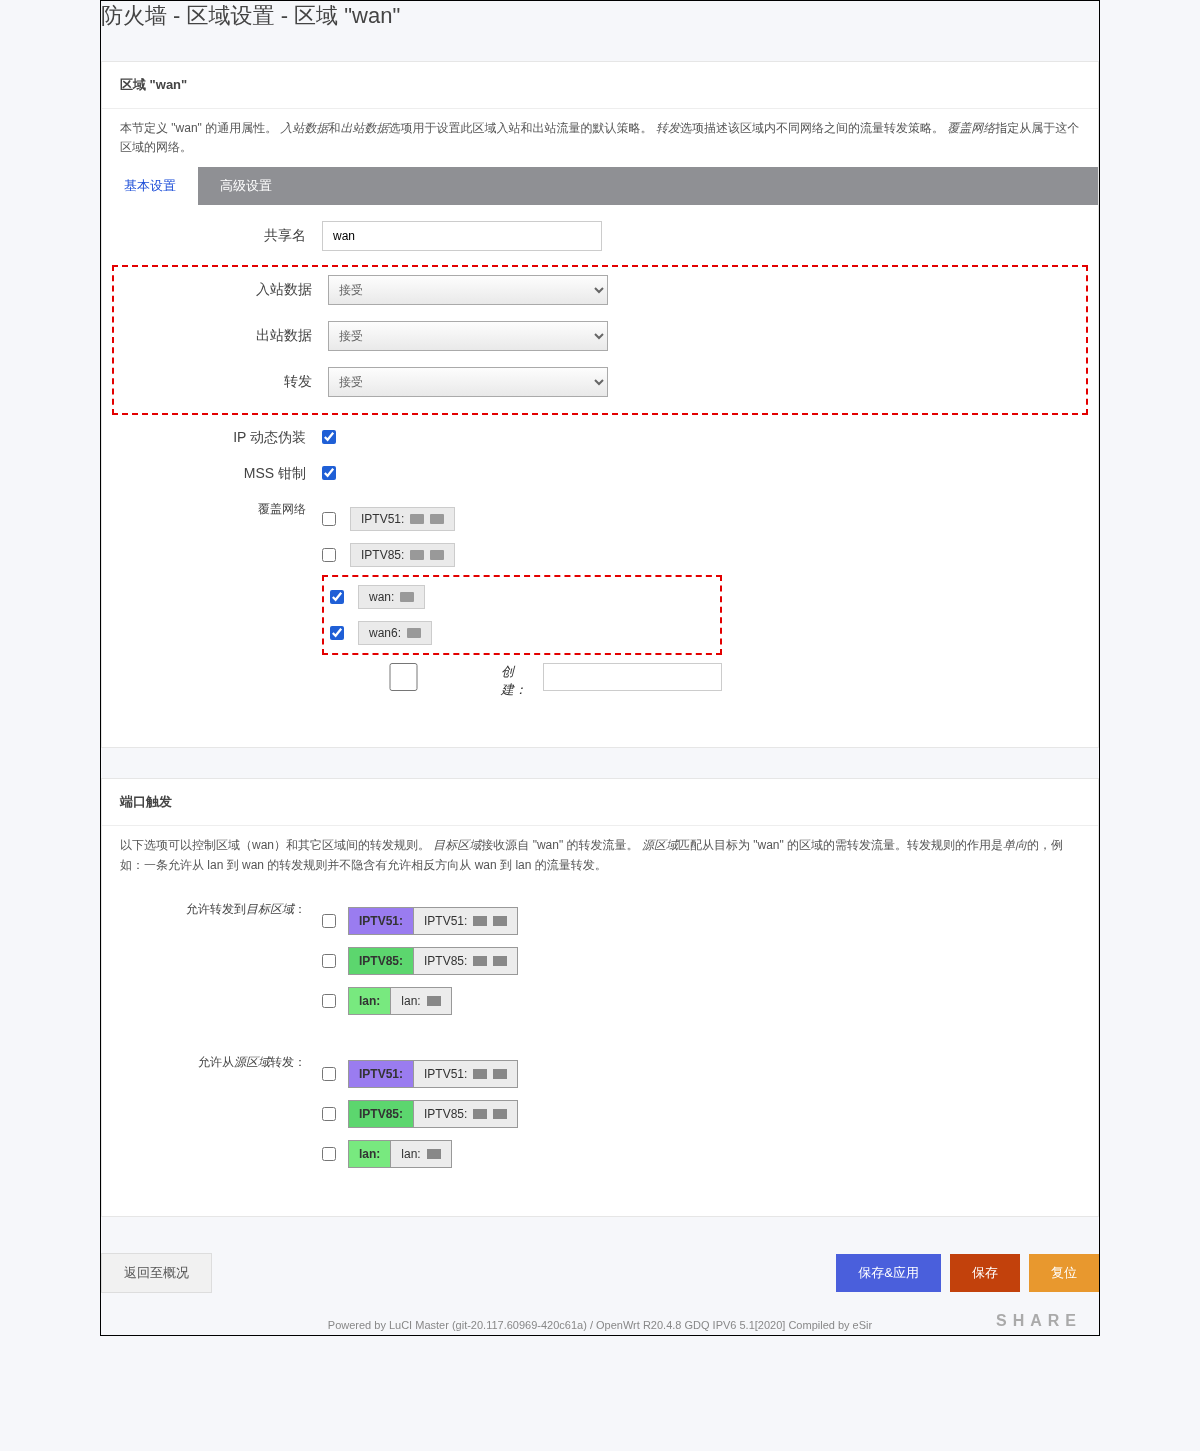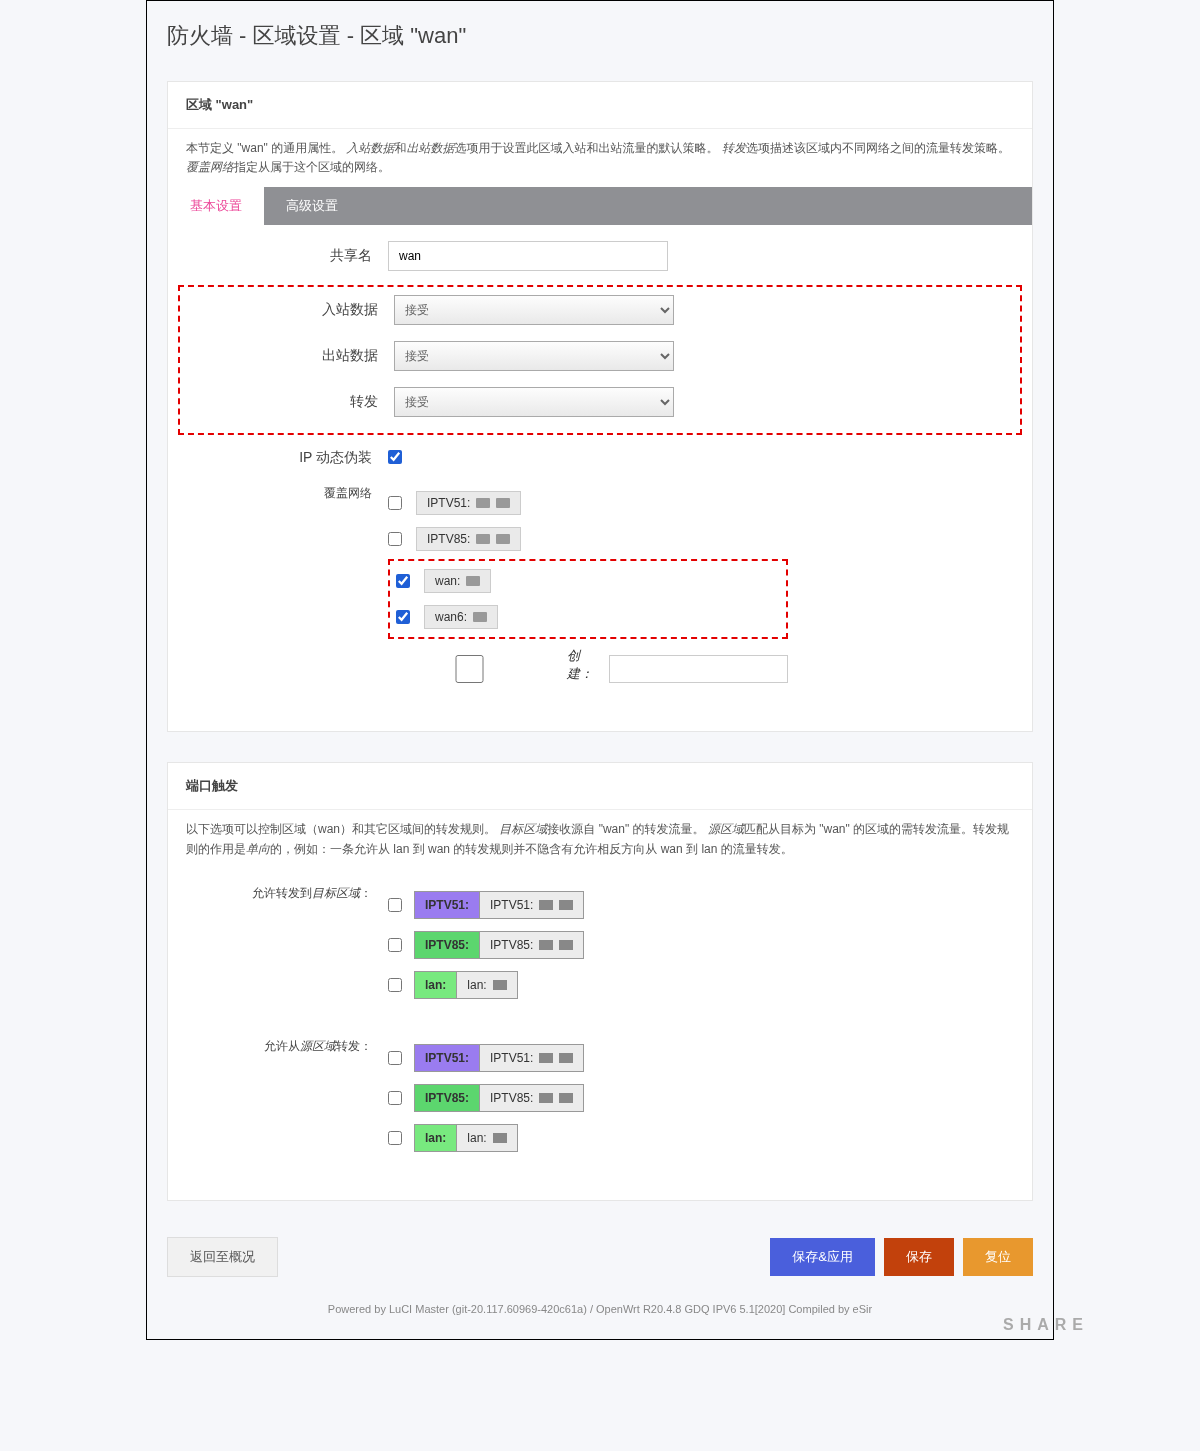--- a/index.html
+++ b/index.html
@@ -1,26 +1,26 @@
 <!DOCTYPE html>
 <html><head>
 <meta charset="utf-8">
 <style>
   * { box-sizing: border-box; margin: 0; padding: 0; }
   body { font-family: -apple-system, "Helvetica Neue", Arial, sans-serif; background: #f6f7fa; color: #333; font-size: 13px; }
-  .frame { width: 908px; margin: 0 auto; background: #f6f7fa; border: 1px solid #000; padding: 20px; }
+  .frame { width: 1000px; margin: 0 auto; background: #f6f7fa; border: 1px solid #000; }
   h1 { font-size: 22px; font-weight: normal; color: #444; margin-bottom: 30px; }
   .panel { background: #fff; border: 1px solid #e6e6e6; margin-bottom: 30px; }
   .panel-title { padding: 14px 18px; font-weight: bold; font-size: 13px; color: #444; }
   .panel-desc { padding: 10px 18px; font-size: 12px; color: #555; line-height: 1.6; border-top: 1px solid #eee; }
   .panel-desc em, .fr-label em { font-style: italic; }
 
   .tabs { display: flex; background: #8f9094; }
   .tab { padding: 10px 22px; color: #fff; font-size: 13px; cursor: pointer; }
-  .tab.active { background: #fff; color: #ec4899; }
+  .tab.active { background: #fff; color: #1d4ed8; }
 
   .form { padding: 16px 10px 32px; }
   .form-row { display: flex; align-items: center; margin-bottom: 18px; }
   .form-label { width: 210px; text-align: right; padding-right: 16px; font-size: 14px; color: #444; }
   .form-field { flex: 0 0 auto; }
 
   input[type=text].txt { width: 280px; height: 30px; border: 1px solid #ccc; padding: 0 10px; font-size: 12px; }
   select.sel { width: 280px; height: 30px; border: 1px solid #aaa; padding: 0 6px; font-size: 12px;
     background: linear-gradient(#fdfdfd,#e9e9e9); color: #666; }
 
@@ -28,21 +28,21 @@
   .highlight-box .form-row { margin-bottom: 16px; }
 
   input[type=checkbox] { width: 14px; height: 14px; accent-color: #1f5fd6; }
 
   .net-list { }
   .net-item { display: flex; align-items: center; gap: 14px; padding: 6px 0; }
   .net-item .cb { width: 14px; }
   .net-tag { display: inline-flex; align-items: center; gap: 6px; background: #eaeaea; border: 1px solid #ccc;
     padding: 4px 10px; font-size: 12px; }
   .net-tag .ico { width: 14px; height: 10px; background: #999; display: inline-block; border-radius: 1px; }
-  .create-row { display: flex; align-items: flex-end; gap: 16px; padding: 6px 0; }
+  .create-row { display: flex; align-items: flex-start; gap: 16px; padding: 6px 0; }
   .create-row input { width: 300px; height: 28px; border: 1px solid #ccc; }
 
   
   .zone-line { display: flex; align-items: center; gap: 12px; padding: 6px 0; }
   .zone-badge { display: inline-flex; align-items: center; border: 1px solid #999; height: 28px; }
   .zone-badge .zn { padding: 0 10px; font-weight: bold; font-size: 12px; display: flex; align-items: center; height: 100%; }
   .zone-badge .box { background: #ececec; padding: 0 10px; height: 100%; display: flex; align-items: center; gap: 6px; border-left: 1px solid #999; font-size: 12px;}
   .zone-badge .box .ico { width: 14px; height: 10px; background: #888; display: inline-block; }
   .iptv51-bg { background: #9a7cf0; }
   .iptv85-bg { background: #5cd66e; }
@@ -51,21 +51,21 @@
   .footer-row { display: flex; justify-content: space-between; align-items: center; padding: 6px 0 16px; }
   .btn { border: none; padding: 10px 22px; font-size: 13px; cursor: pointer; color: #fff; }
   .btn-default { background: #f1f1f1; color: #555; border:1px solid #ddd;}
   .btn-primary { background: #4a5fdc; }
   .btn-save { background: #c2410c; }
   .btn-reset { background: #e8982e; }
   .btn-group { display: flex; gap: 9px; }
 
   .powered { text-align: center; font-size: 11px; color: #888; padding: 10px 0 4px; }
 
-  .watermark { position: absolute; right: 11px; bottom: 6px; font-size: 16px; letter-spacing: 6px; color: #aaa; font-weight: bold;}
+  .watermark { position: absolute; right: 18px; bottom: 6px; font-size: 16px; letter-spacing: 6px; color: #aaa; font-weight: bold;}
   .wrap { position: relative; width: 1000px; margin: 0 auto;}
 
   .highlight-net { border: 2px dashed #e30000; padding: 2px 6px; margin: 2px 0; }
 
   .fr-label { width: 210px; text-align: right; padding-right: 16px; font-size: 12px; color: #444; }
   .fr-block { display: flex; align-items: flex-start; margin-bottom: 10px;}
 </style>
 </head>
 <body>
 
@@ -120,20 +120,24 @@
             <option>接受</option>
           </select>
         </div>
       </div>
     </div>
 
     <div class="form-row">
       <div class="form-label">IP 动态伪装</div>
       <div class="form-field"><input type="checkbox" checked="" style=""></div>
     </div>
+    <div class="form-row">
+      <div class="form-label">MSS 钳制</div>
+      <div class="form-field"><input type="checkbox" checked="" style=""></div>
+    </div>
 
     <div class="fr-block">
       <div class="fr-label">覆盖网络</div>
       <div class="net-list" style="width:400px;">
         <div class="net-item">
           <input type="checkbox" class="cb" style="">
           <span class="net-tag">
             <span>IPTV51:</span>
                   <span class="ico"></span>
                   <span class="ico"></span>

